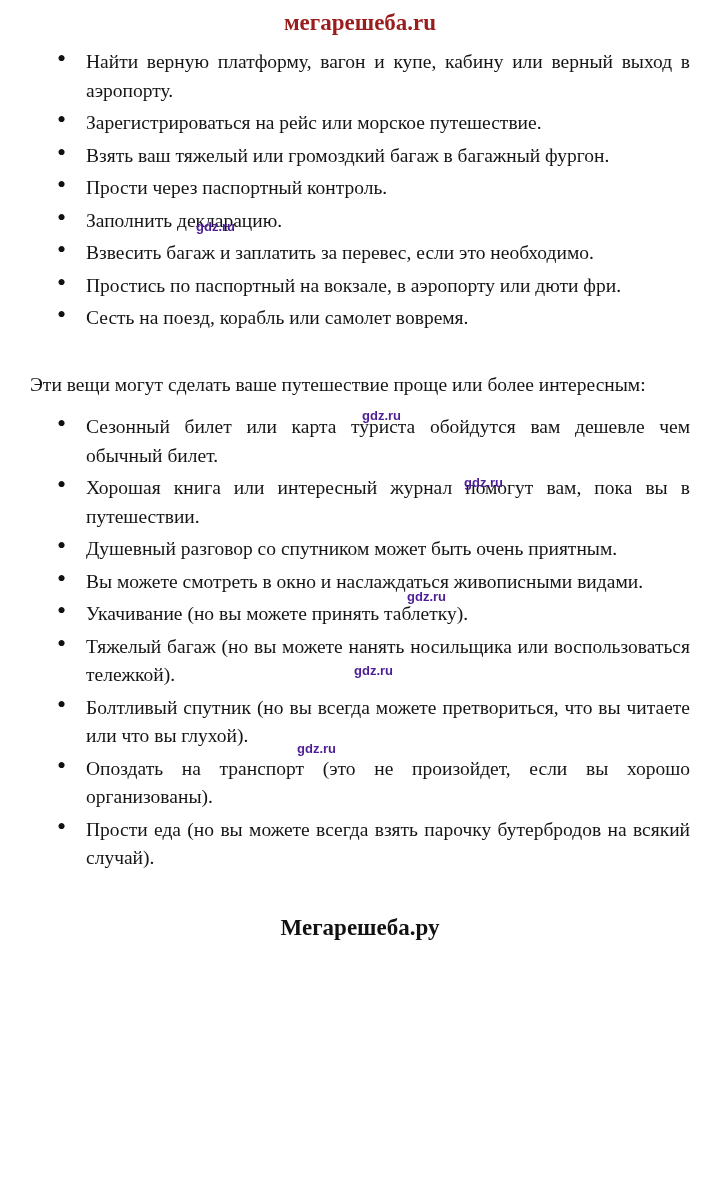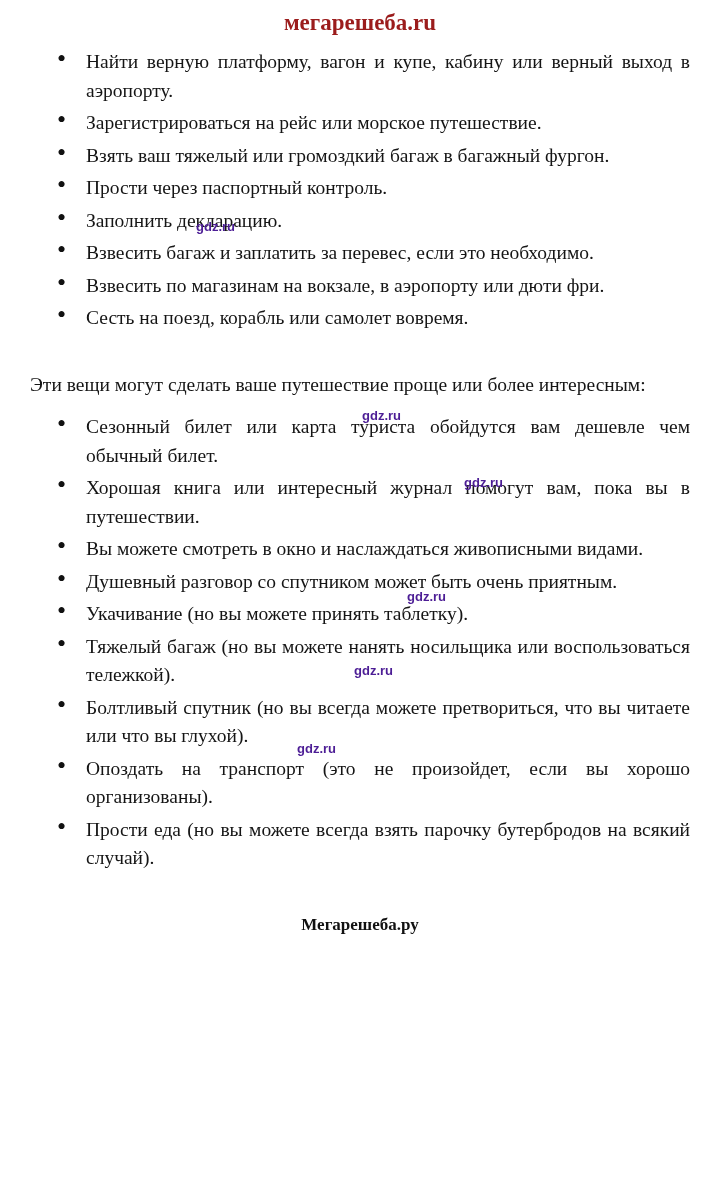--- a/index.html
+++ b/index.html
@@ -45,21 +45,21 @@
   p.lead {
     font-size: 19.5px;
     line-height: 28.5px;
     text-align: justify;
     margin: 0 0 14px 0;
   }
   p.lead.first { margin-top: 38px; }
   p.lead.second { margin-top: 30px; }
   .footer-title {
     text-align: center;
-    font-size: 17px;
+    font-size: 23px;
     font-weight: 700;
     color: #111;
     margin-top: 42px;
   }
   .wm {
     position: absolute;
     font-family: "Liberation Sans", sans-serif;
     font-weight: 700;
     font-size: 13px;
     color: #4c1d95;
@@ -79,31 +79,31 @@
 
   <h1 class="site-title">мегарешеба.ru</h1>
 
   <ul class="blist">
     <li>Найти верную платформу, вагон и купе, кабину или верный выход в аэропорту.</li>
     <li>Зарегистрироваться на рейс или морское путешествие.</li>
     <li>Взять ваш тяжелый или громоздкий багаж в багажный фургон.</li>
     <li>Прости через паспортный контроль.</li>
     <li>Заполнить декларацию.</li>
     <li>Взвесить багаж и заплатить за перевес, если это необходимо.</li>
-    <li>Взвесить по магазинам на вокзале, в аэропорту или дюти фри.</li>
+    <li>Простись по паспортный на вокзале, в аэропорту или дюти фри.</li>
     <li>Сесть на поезд, корабль или самолет вовремя.</li>
   </ul>
 
   <p class="lead first">Эти вещи могут сделать ваше путешествие проще или более интересным:</p>
 
   <ul class="blist">
     <li>Сезонный билет или карта туриста обойдутся вам дешевле чем обычный билет.</li>
     <li>Хорошая книга или интересный журнал помогут вам, пока вы в путешествии.</li>
+    <li>Душевный разговор со спутником может быть очень приятным.</li>
     <li>Вы можете смотреть в окно и наслаждаться живописными видами.</li>
-    <li>Душевный разговор со спутником может быть очень приятным.</li>
   </ul>
 
 
   <ul class="blist">
     <li>Укачивание (но вы можете принять таблетку).</li>
     <li>Тяжелый багаж (но вы можете нанять носильщика или воспользоваться тележкой).</li>
     <li>Болтливый спутник (но вы всегда можете претвориться, что вы читаете или что вы глухой).</li>
     <li>Опоздать на транспорт (это не произойдет, если вы хорошо организованы).</li>
     <li>Прости еда (но вы можете всегда взять парочку бутербродов на всякий случай).</li>
   </ul>

